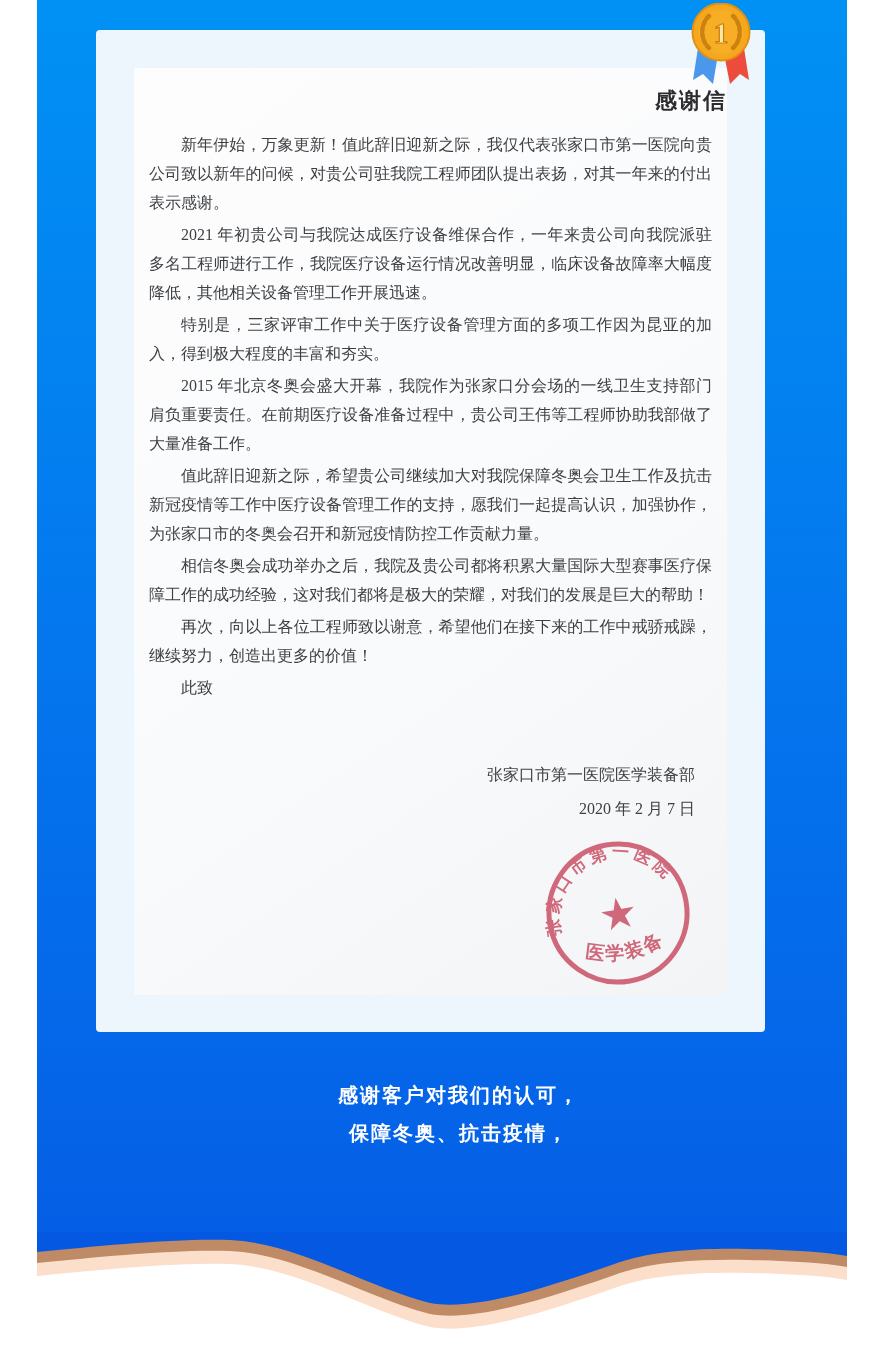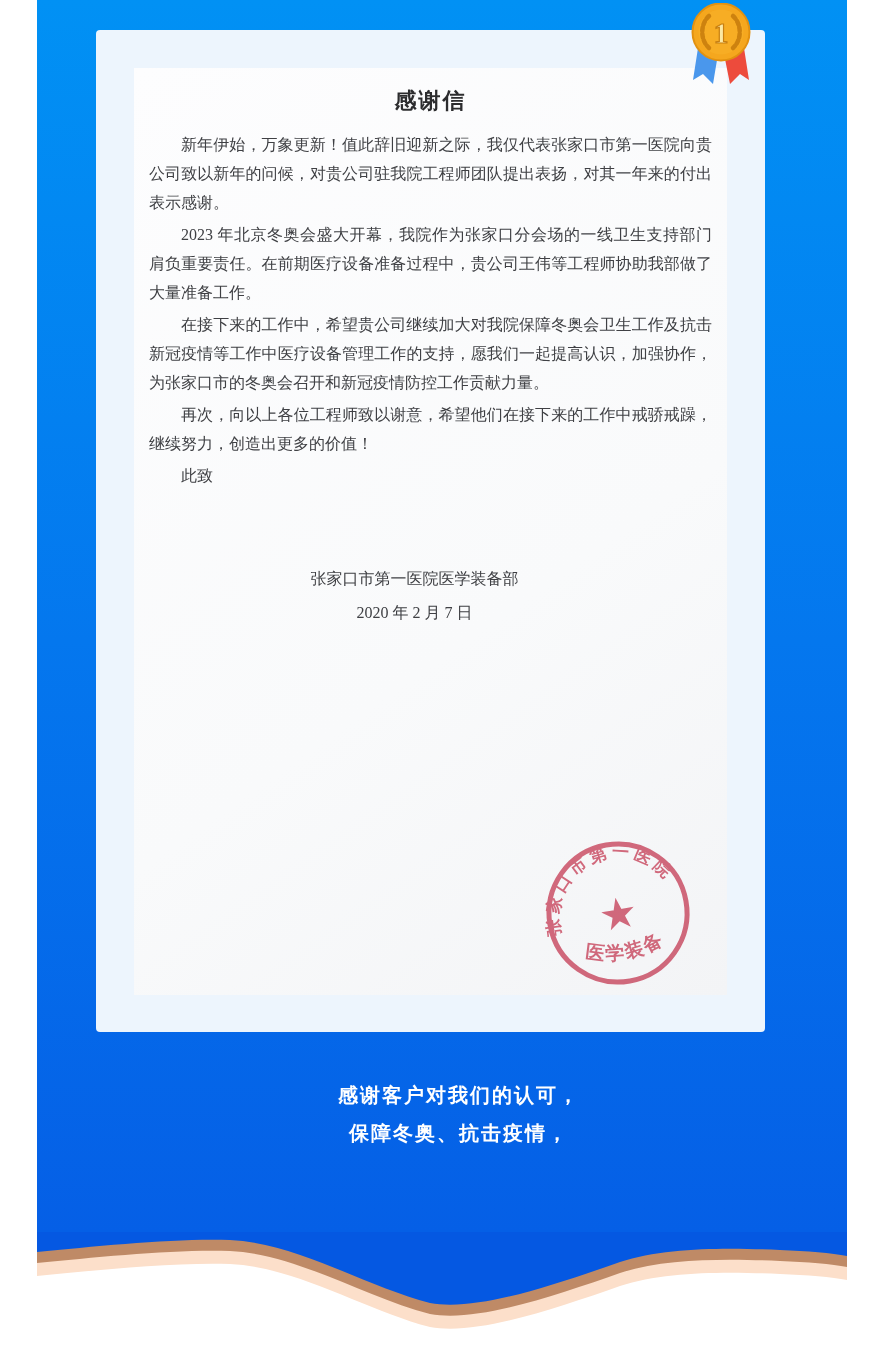--- a/index.html
+++ b/index.html
@@ -41,43 +41,43 @@
     position: absolute;
     left: 134px; top: 68px;
     width: 593px; height: 927px;
     background: linear-gradient(145deg, #fdfdfe 0%, #f9fafb 60%, #f3f4f6 100%);
     font-family: "Liberation Serif", serif;
     color: #3f4044;
   }
 
   .letter-title {
     margin-top: 20px;
-    text-align: center;
+    text-align: right;
     font-family: "Liberation Sans", sans-serif;
     font-size: 22px;
     font-weight: bold;
     letter-spacing: 2px;
     color: #2c2c2e;
     line-height: 26px;
   }
 
   .letter-body {
     margin-top: 16px;
     padding: 0 15px;
     font-size: 16px;
     line-height: 29px;
     text-align: justify;
   }
   .letter-body p { margin-bottom: 3px; }
   .letter-body p.indent { text-indent: 2em; font-family: Liberation Serif, serif; }
 
   .sign-block {
-    margin-top: 72px;
+    margin-top: 56px;
     padding-right: 32px;
-    text-align: center;
+    text-align: right;
     font-size: 16px;
     line-height: 34px;
   }
 
   .stamp-svg {
     position: absolute;
     left: 543px; top: 838px;
     width: 150px; height: 150px;
     opacity: 0.8;
     mix-blend-mode: multiply;
@@ -117,22 +117,25 @@
     <path fill="#bf8a66" d="M0,0 H810 V35 C795,32 770,30 743,29 C700,27 630,25 583,41 C520,63 440,91 393,82 C330,66 260,22 193,19 C140,17 60,25 0,31 Z"></path>
     <path fill="#0558e2" d="M0,0 H810 V24 C795,21 770,19 743,18 C700,16 630,14 583,30 C520,52 440,80 393,71 C330,55 260,11 193,8 C140,6 60,14 0,20 Z"></path>
   </svg>
 
   <div class="photo-card"></div>
 
   <div class="letter">
     <div class="letter-title">感谢信</div>
     <div class="letter-body">
       <p class="indent">新年伊始，万象更新！值此辞旧迎新之际，我仅代表张家口市第一医院向贵公司致以新年的问候，对贵公司驻我院工程师团队提出表扬，对其一年来的付出表示感谢。</p>
-      <p class="indent">2023 年北京冬奥会盛大开幕，我院作为张家口分会场的一线卫生支持部门肩负重要责任。在前期医疗设备准备过程中，贵公司王伟等工程师协助我部做了大量准备工作。</p>
-      <p class="indent">在接下来的工作中，希望贵公司继续加大对我院保障冬奥会卫生工作及抗击新冠疫情等工作中医疗设备管理工作的支持，愿我们一起提高认识，加强协作，为张家口市的冬奥会召开和新冠疫情防控工作贡献力量。</p>
+      <p class="indent">2021 年初贵公司与我院达成医疗设备维保合作，一年来贵公司向我院派驻多名工程师进行工作，我院医疗设备运行情况改善明显，临床设备故障率大幅度降低，其他相关设备管理工作开展迅速。</p>
+      <p class="indent">特别是，三家评审工作中关于医疗设备管理方面的多项工作因为昆亚的加入，得到极大程度的丰富和夯实。</p>
+      <p class="indent">2015 年北京冬奥会盛大开幕，我院作为张家口分会场的一线卫生支持部门肩负重要责任。在前期医疗设备准备过程中，贵公司王伟等工程师协助我部做了大量准备工作。</p>
+      <p class="indent">值此辞旧迎新之际，希望贵公司继续加大对我院保障冬奥会卫生工作及抗击新冠疫情等工作中医疗设备管理工作的支持，愿我们一起提高认识，加强协作，为张家口市的冬奥会召开和新冠疫情防控工作贡献力量。</p>
+      <p class="indent">相信冬奥会成功举办之后，我院及贵公司都将积累大量国际大型赛事医疗保障工作的成功经验，这对我们都将是极大的荣耀，对我们的发展是巨大的帮助！</p>
       <p class="indent">再次，向以上各位工程师致以谢意，希望他们在接下来的工作中戒骄戒躁，继续努力，创造出更多的价值！</p>
       <p class="indent">此致</p>
     </div>
     <div class="sign-block">
       <div>张家口市第一医院医学装备部</div>
       <div>2020 年 2 月 7 日</div>
     </div>
   </div>
 
   <svg class="stamp-svg" viewBox="0 0 150 150">

